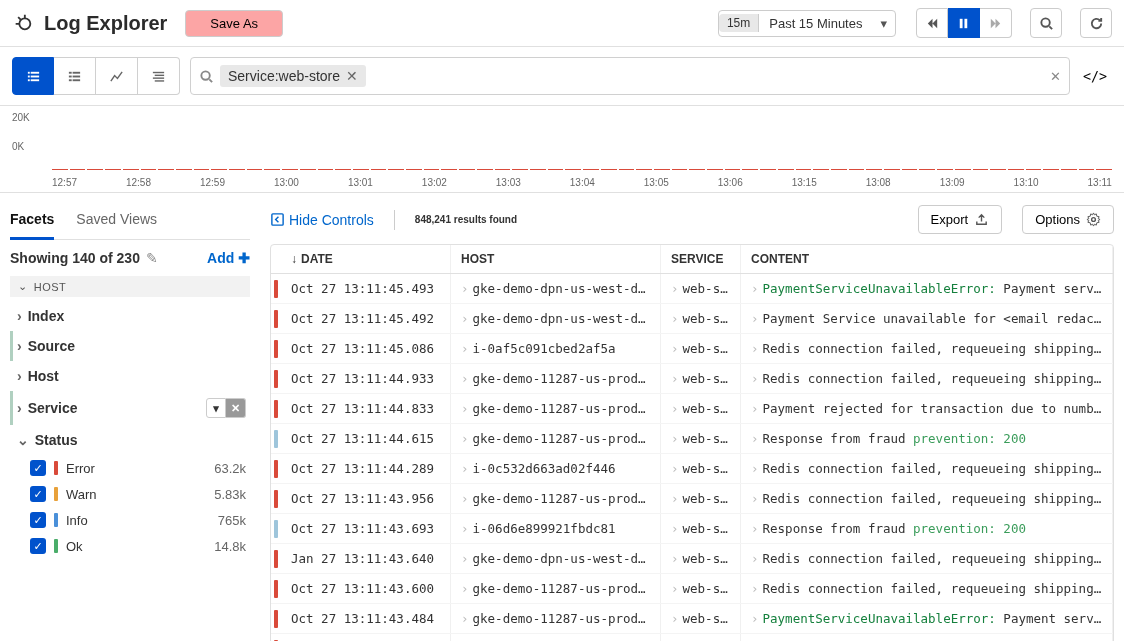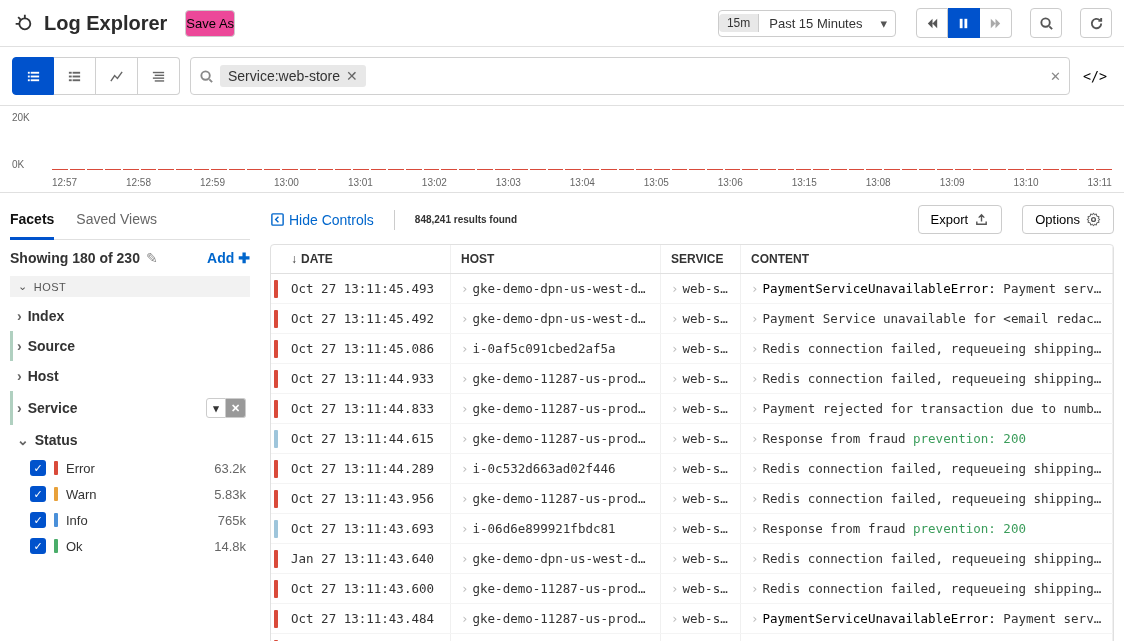--- a/index.html
+++ b/index.html
@@ -2,21 +2,21 @@
 <html><head>
   <meta charset="utf-8">
   <style>
     * { margin: 0; padding: 0; box-sizing: border-box; }
     body { font-family: -apple-system, BlinkMacSystemFont, "Segoe UI", Helvetica, Arial, sans-serif; font-size: 13px; color: #333; background: #fff; width: 1124px; }
     
     
     .header { display: flex; align-items: center; padding: 8px 12px; border-bottom: 1px solid #e0e0e0; gap: 10px; }
     .app-icon svg { width: 22px; height: 22px; }
     .page-title { font-size: 20px; font-weight: 600; color: #2b2b2b; margin-right: 8px; }
-    .save-as-btn { border: 1px solid #ccc; background: #ec4899; padding: 5px 0; border-radius: 4px; cursor: pointer; font-size: 13px; }
+    .save-as-btn { border: 1px solid #ccc; background: #fca5a5; padding: 5px 24px; border-radius: 4px; cursor: pointer; font-size: 13px; }
     .header-spacer { flex: 1; }
     .time-range { display: flex; align-items: center; border: 1px solid #ccc; border-radius: 4px; }
     .time-range-badge { background: #e8e8e8; padding: 2px 8px; font-size: 12px; border-right: 1px solid #ccc; border-radius: 4px 0 0 4px; }
     .time-range-label { padding: 5px 10px; font-size: 13px; }
     .time-range-caret { padding: 0 8px; color: #555; }
     .playback { display: flex; margin-left: 10px; }
     .playback button { width: 32px; height: 30px; border: 1px solid #ccc; background: #fff; cursor: pointer; display:flex; align-items:center; justify-content:center; }
     .playback button.active { background: #0052cc; color: #fff; border-color: #0052cc; }
     .playback button:first-child { border-radius: 4px 0 0 4px; }
     .playback button:last-child { border-radius: 0 4px 4px 0; }
@@ -88,21 +88,21 @@
     .col-date.head { font-family: inherit; display:flex; align-items:center; gap:4px; }
     .col-host { width: 210px; font-family: "SFMono-Regular", Consolas, monospace; }
     .col-host.head { font-family:inherit; }
     .col-service { width: 80px; font-family: "SFMono-Regular", Consolas, monospace; }
     .col-service.head { font-family:inherit; }
     .col-content { flex:1; font-family: "SFMono-Regular", Consolas, monospace; min-width:0; }
     .col-content.head { font-family:inherit; }
     .log-row { display:flex; font-size:12.5px; border-bottom:1px solid #f4f4f4; align-items:center;justify-content:space-between; }
     .row-status-bar { width:4px; height: 18px; margin: 0 3px; border-radius:1px; }
     .chevron-sm { color:#bbb; margin-right:4px; }
-    .hl-blue { color: #000000; }
+    .hl-blue { color: #15803d; }
     .hl-green { color: #3a9c5a; }
     svg.ico { width:15px; height:15px; }
   </style>
 </head>
 <body>
 
 <div class="header">
   <span class="app-icon">
     <svg viewBox="0 0 24 24" fill="none" stroke="#333" stroke-width="2">
         <circle cx="14" cy="14" r="6"></circle>
@@ -194,21 +194,21 @@
         <span class="x">✕</span>
       </span>
     <span class="clear-search">✕</span>
   </div>
   <button class="code-btn">&lt;/&gt;</button>
 </div>
 
 <div class="chart-area">
   <div class="chart-inner">
     <span class="y-label" style="top:0">20K</span>
-    <span class="y-label" style="bottom:22px">0K</span>
+    <span class="y-label" style="bottom:40px">0K</span>
     <div class="bars" id="chart-bars">
         <div class="bar-slot">
           <div class="bar-blue" style="height: 0.05%;"></div>
           <div class="bar-red" style="height: 1%;"></div>
         </div>
         <div class="bar-slot">
           <div class="bar-blue" style="height: 0.0525%;"></div>
           <div class="bar-red" style="height: 1%;"></div>
         </div>
         <div class="bar-slot">
@@ -464,21 +464,21 @@
   </div>
 </div>
 
 <div class="main">
   <div class="sidebar">
     <div class="side-tabs">
       <div class="side-tab active">Facets</div>
       <div class="side-tab">Saved Views</div>
     </div>
     <div class="showing-row">
-      <span style="font-weight:600">Showing 180 of 230</span>
+      <span style="font-weight:600">Showing 140 of 230</span>
       <span class="edit">✎</span>
       <span class="add-link">
           <span>Add</span>
           <span>✚</span>
         </span>
     </div>
     <div class="facet-section-header">
         <span class="chev">⌄</span>
         <span>HOST</span>
       </div>

